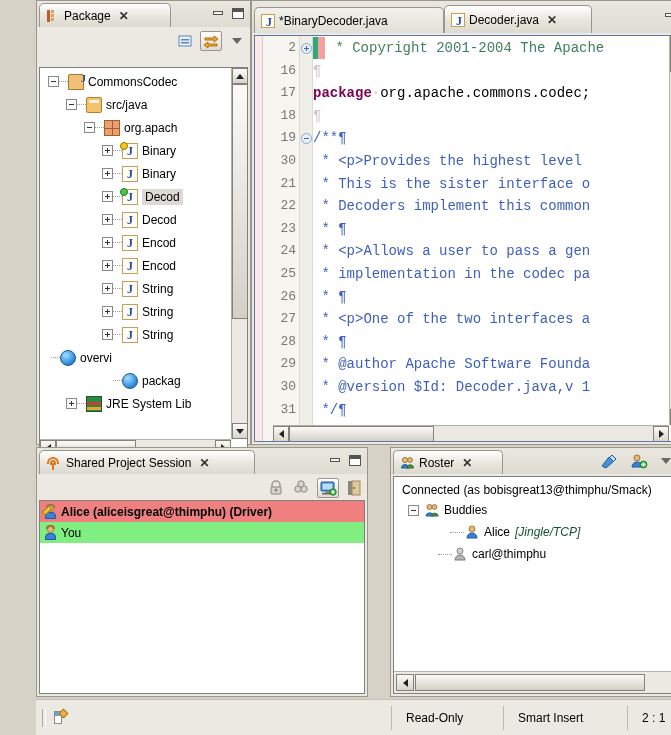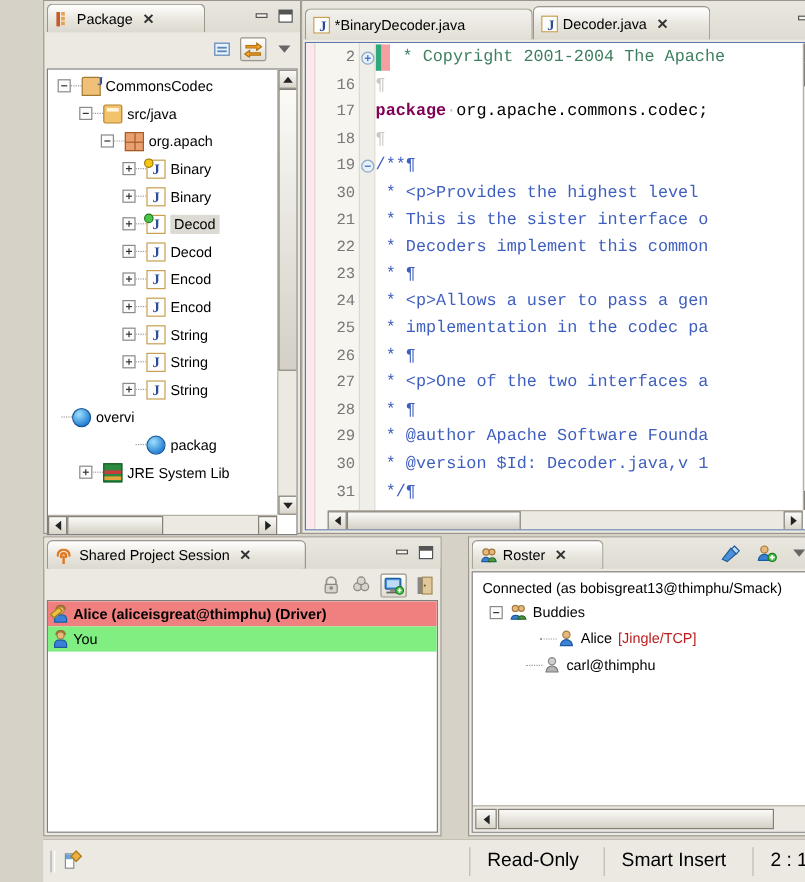--- a/index.html
+++ b/index.html
@@ -147,29 +147,29 @@
   .uic{ width:16px;height:16px;position:relative;flex:0 0 auto;margin-right:3px;}
   .uic .head{position:absolute;left:5px;top:1px;width:7px;height:7px;border-radius:50%;background:#e8b878;border:1px solid #a07a40;}
   .uic .hair{position:absolute;left:4px;top:0px;width:9px;height:4px;border-radius:4px 4px 0 0;background:#9a6b30;}
   .uic .body{position:absolute;left:3px;top:8px;width:11px;height:7px;border-radius:4px 4px 0 0;background:#3b82d6;border:1px solid #1d5a9e;}
   .uic.pencil .body{background:#3b82d6;}
   .uic.pencil::after{content:"";position:absolute;left:0px;top:4px;width:8px;height:3px;background:#f0c040;transform:rotate(-40deg);border:1px solid #a07a20;}
 
   
   .rtext{ font-size:12px; padding:6px 0 2px 8px;}
   .rrow{ height:22px; display:flex; align-items:center; white-space:nowrap; font-size:12px;}
-  .muted{ color:#b91c1c; }
+  .muted{ color:#14532d;font-style:italic; }
 
   
   .statusbar{
     position:absolute; left:0; right:0; bottom:0; height:36px;
     background:#ece9e2; border-top:1px solid #c3bfb4;
     display:flex; align-items:center;
   }
-  .stcell{ height:24px; display:flex; align-items:center; padding:0 14px; font-size:16px; border-left:1px solid #bdb9ae;}
+  .stcell{ height:24px; display:flex; align-items:center; padding:0 14px; font-size:12px; border-left:1px solid #bdb9ae;}
   .stgrip{ width:4px;height:18px;margin:0 6px; border-left:1px solid #aaa; border-right:1px solid #fff;}
   .stico{ width:14px;height:16px;position:relative;}
   .stico .cup{position:absolute;left:2px;top:1px;width:8px;height:13px;background:#fff;border:1px solid #8a8a8a;}
   .stico .cup::after{content:"";position:absolute;left:0;top:0;right:0;height:4px;background:#6aa3d8;}
   .stico .dia{position:absolute;left:8px;top:0px;width:7px;height:7px;background:#f0b040;transform:rotate(45deg);border:1px solid #a07a20;}
 
   
   .saros-ic{width:16px;height:16px;position:relative;}
   .saros-ic i{position:absolute;border:2px solid #e07820;border-bottom:none;border-radius:10px 10px 0 0;}
   .saros-ic i:nth-child(1){left:1px;top:2px;width:12px;height:7px;}
@@ -218,21 +218,21 @@
         <svg width="16" height="14" viewBox="0 0 16 14">
           <path d="M2 4 h9 v-2 l4 3 -4 3 v-2 h-9 z" fill="#f0a830" stroke="#b57010"></path>
           <path d="M14 10 h-9 v-2 l-4 3 4 3 v-2 h9 z" fill="#f0a830" stroke="#b57010"></path>
         </svg>
       </span>
       <span class="tbtn">
           <span class="dn-g"></span>
         </span>
     </div>
 
-    <div class="viewbody" style="top:56px; height:389px;text-decoration:underline;">
+    <div class="viewbody" style="top:66px; height:389px;text-decoration:underline;">
       <div class="tree" style="position:absolute;left:0;top:0;right:16px;bottom:16px;overflow:hidden;">
 
         <div class="trow" style="padding-left:8px;">
           <span class="exp"></span>
             <span class="dash"></span>
           <span class="ic ic-prj"></span>
           <span class="lbl">CommonsCodec</span>
         </div>
 
         <div class="trow" style="padding-left:26px;">

